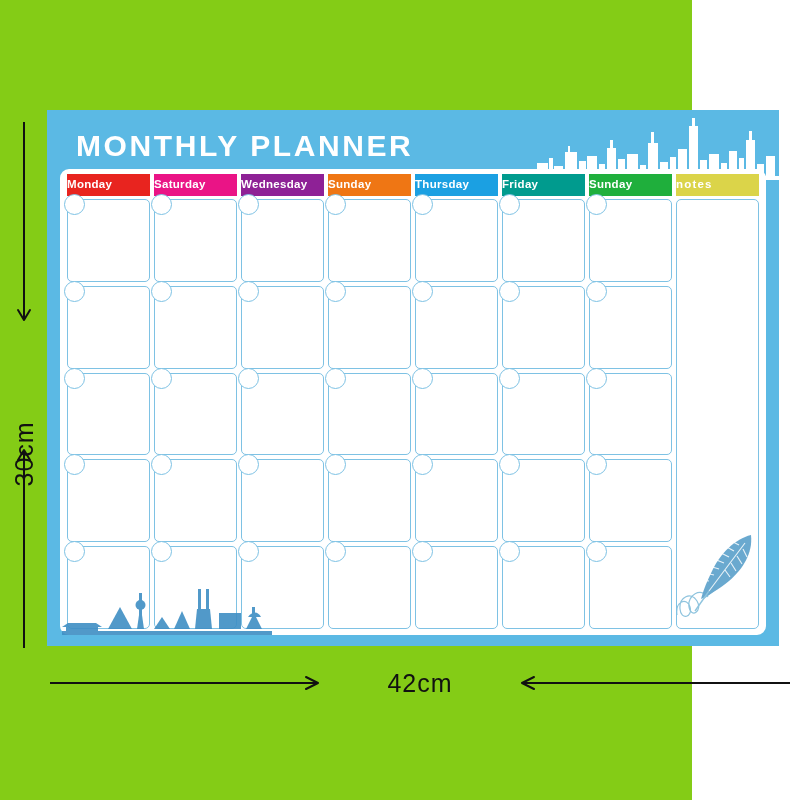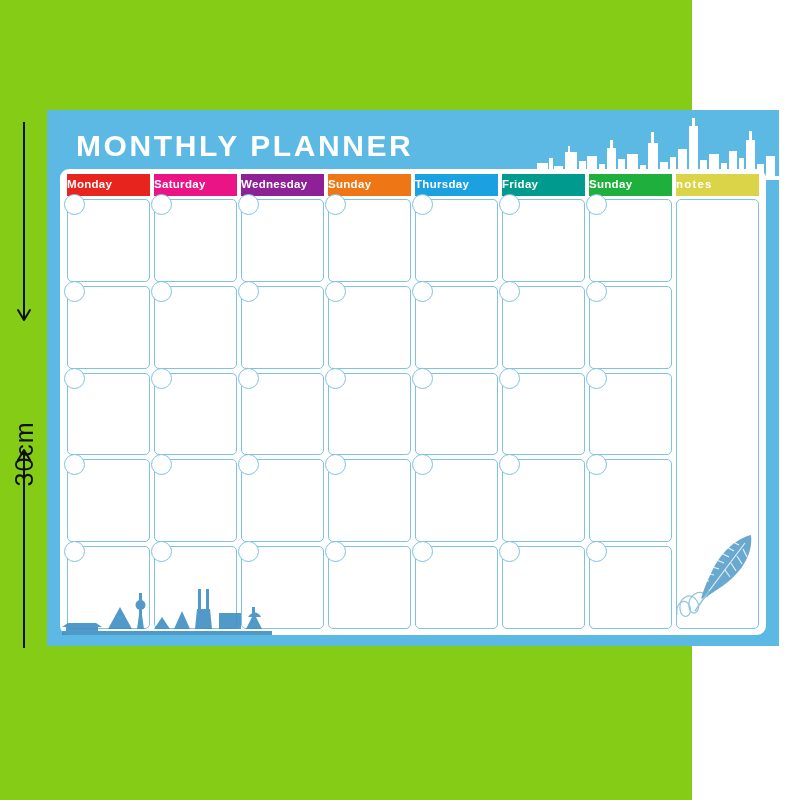--- a/index.html
+++ b/index.html
@@ -468,14 +468,25 @@
       <g stroke="#111111" stroke-width="2" fill="none">
         <line x1="24" y1="2" x2="24" y2="198"></line>
         <polyline points="18,190 24,200 30,190" stroke-linecap="round" stroke-linejoin="round"></polyline>
         <line x1="24" y1="528" x2="24" y2="332"></line>
         <polyline points="18,340 24,330 30,340" stroke-linecap="round" stroke-linejoin="round"></polyline>
       </g>
     </svg>
     <div class="dim-v-label">30cm</div>
   </div>
 
+  <div class="dim-h">
+    <svg width="744" height="56" viewBox="0 0 744 56">
+      <g stroke="#111111" stroke-width="2" fill="none">
+        <line x1="2" y1="28" x2="268" y2="28"></line>
+        <polyline points="258,22 270,28 258,34" stroke-linecap="round" stroke-linejoin="round"></polyline>
+        <line x1="742" y1="28" x2="476" y2="28"></line>
+        <polyline points="486,22 474,28 486,34" stroke-linecap="round" stroke-linejoin="round"></polyline>
+      </g>
+    </svg>
+    <div class="dim-h-label">42cm</div>
+  </div>
 
 </div>
 
 </body></html>

